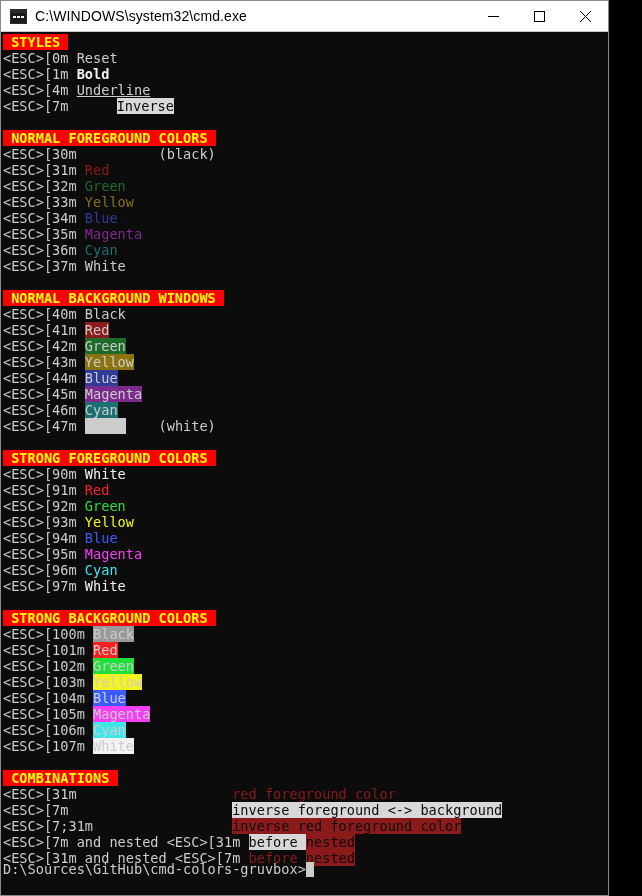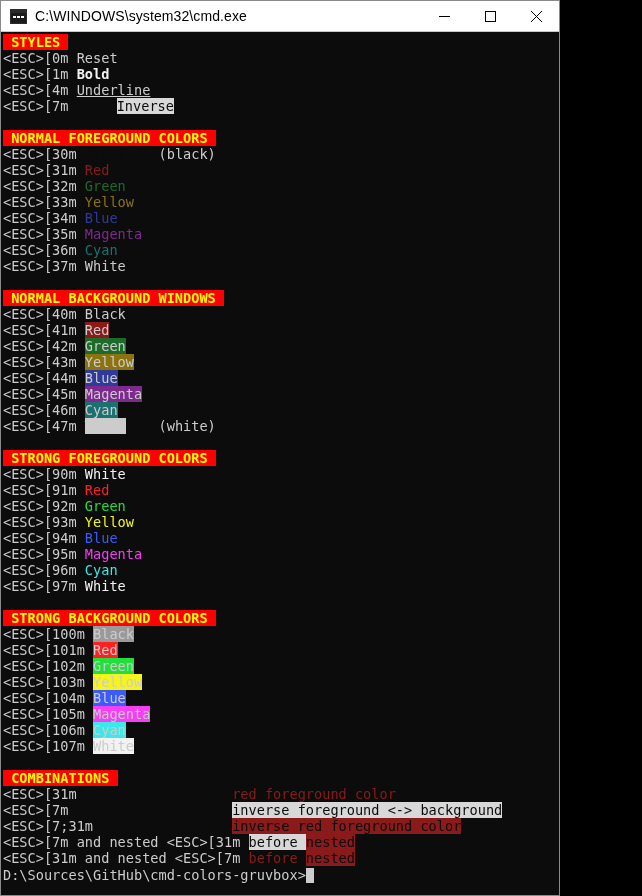--- a/index.html
+++ b/index.html
@@ -7,21 +7,21 @@
     padding: 0;
     background: #000;
   }
   body {
     width: 642px;
     height: 896px;
     overflow: hidden;
     font-family: "DejaVu Sans Mono", monospace;
   }
   .window {
-    width: 560px;
+    width: 609px;
     height: 896px;
     box-sizing: border-box;
     border: 1px solid #8a8a8a;
     background: #8b5cf6;
     display: flex;
     flex-direction: column;
   }
   
   .titlebar {
     height: 30px;
@@ -103,21 +103,21 @@
   .line span { white-space: pre; }
   .hdr {
     color: #ffff00;
     background: #ff0000;
     font-weight: bold;
   }
   .gap { height: 16px; }
   .prompt {
     position: absolute;
     left: 2px;
-    bottom: 12px;
+    bottom: 18px;
     height: 16px;
     line-height: 16px;
     font-size: 13.6px;
     color: #cccccc;
     white-space: pre;
   }
   .cursor {
     display: inline-block;
     width: 8px;
     height: 15px;

